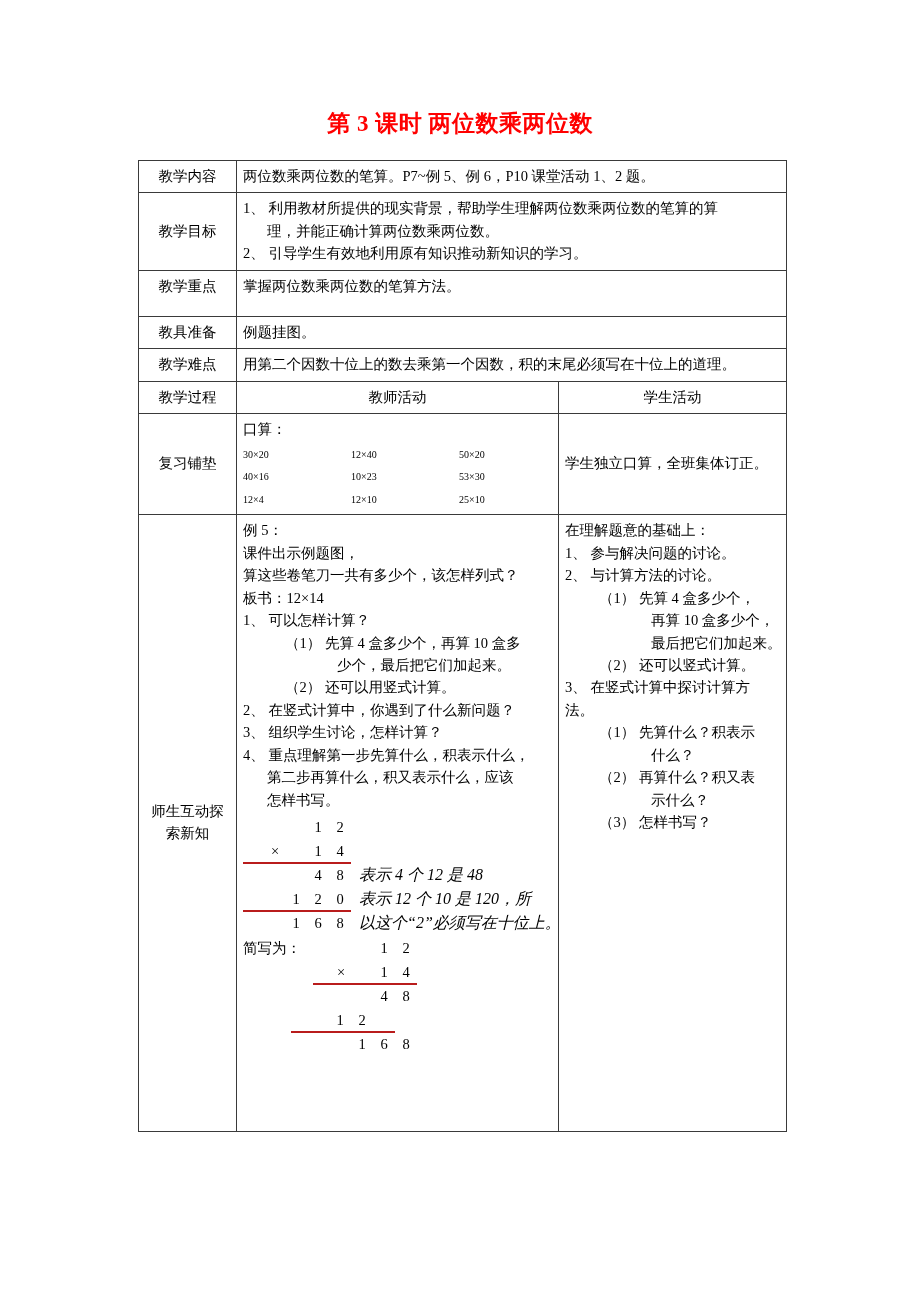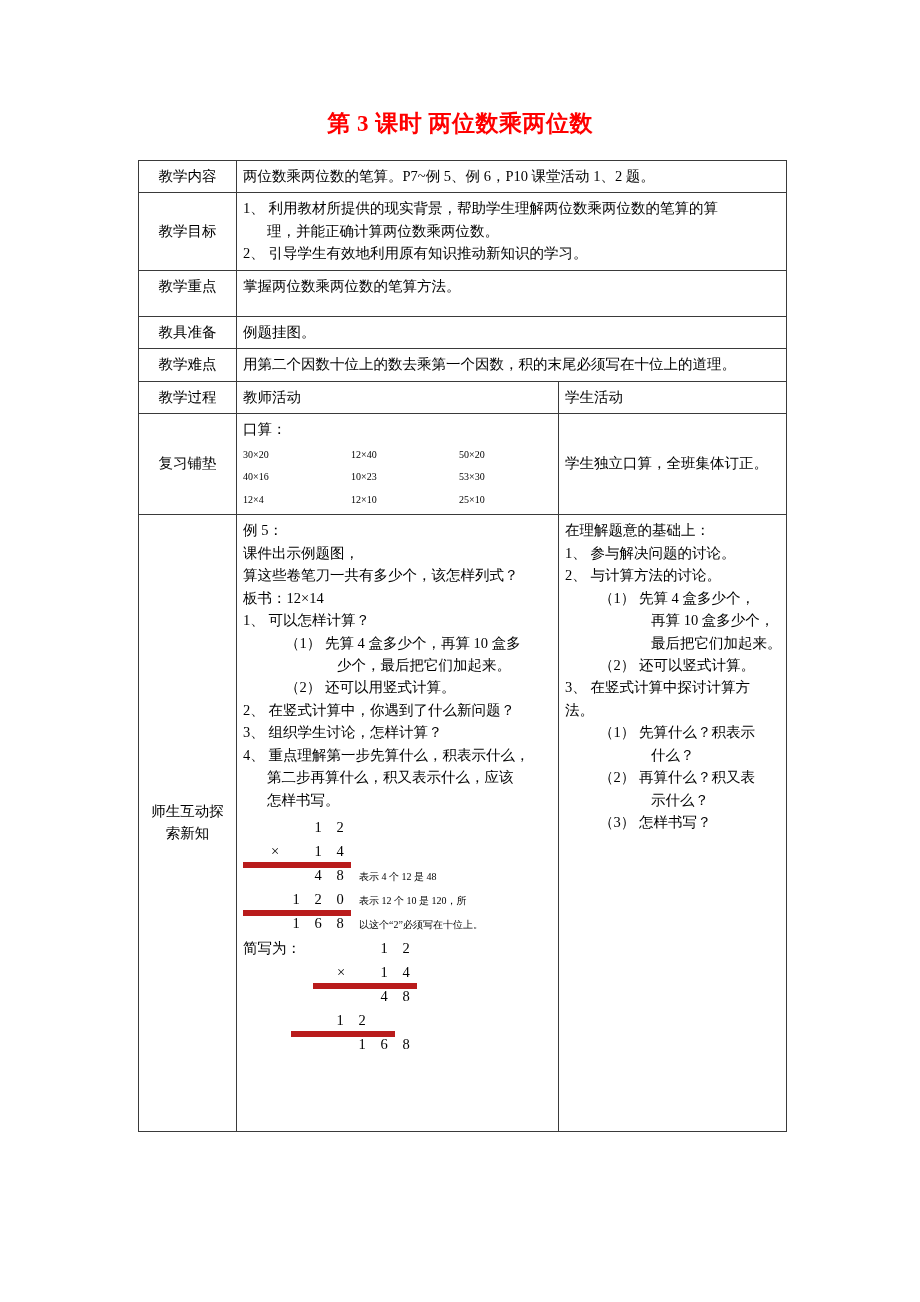--- a/index.html
+++ b/index.html
@@ -53,21 +53,21 @@
     text-align: center;
     vertical-align: middle;
     white-space: normal;
     padding-left: 2px;
     padding-right: 2px;
   }
   td.label.midlabel {
     vertical-align: middle;
   }
   .colhead {
-    text-align: left;
+    text-align: center;
     vertical-align: middle;
     margin-left: 19px;
   }
   .line { display: block; white-space: nowrap; }
   .line.wrap { white-space: normal; }
 
   
   .oral-grid {
     display: block;
     margin-top: 1px;
@@ -94,38 +94,39 @@
     height: 24px;
     line-height: 24px;
   }
   .vnums {
     display: inline-block;
     width: 108px;
     text-align: right;
     letter-spacing: 0px;
   }
   .vnums.ruled {
-    border-bottom: 6px solid #b91c1c;
+    border-bottom: 2px solid #b91c1c;
     height: 22px;
     line-height: 22px;
   }
   .dg {
     display: inline-block;
     width: 22px;
     text-align: center;
   }
   .op {
     display: inline-block;
     width: 20px;
     text-align: center;
   }
   .vnote {
     display: inline-block;
     padding-left: 8px;
-    font-size: 10px;
+    font-size: 16px;
+    font-style: italic;
   }
   .simple-label {
     display: inline-block;
     width: 86px;
   }
   .vcalc2 {
     display: block;
     margin-left: 70px;
   }
   .vcalc2 .vnums { width: 104px; }

